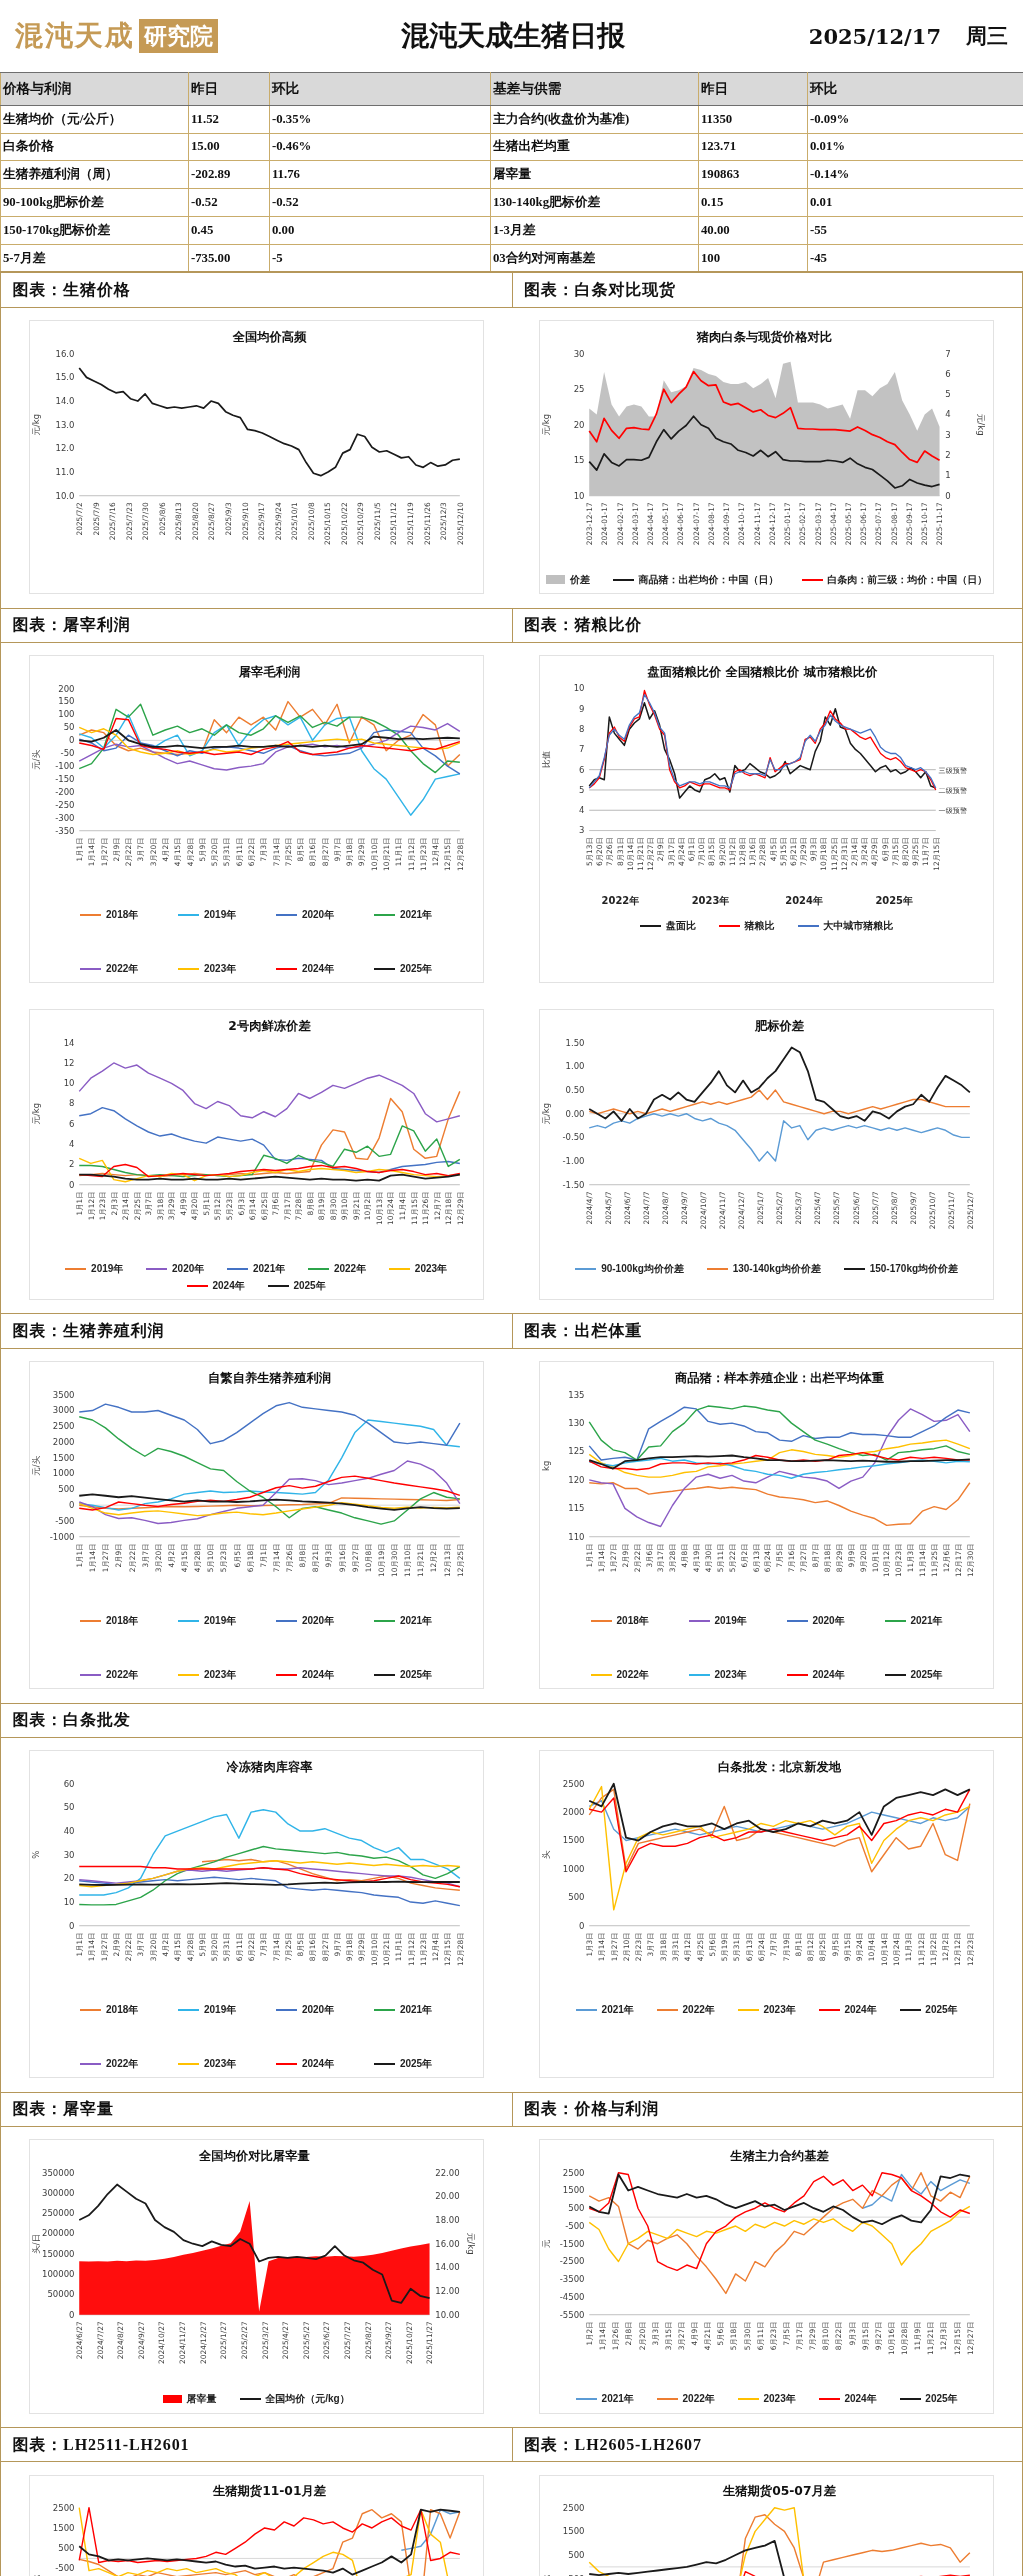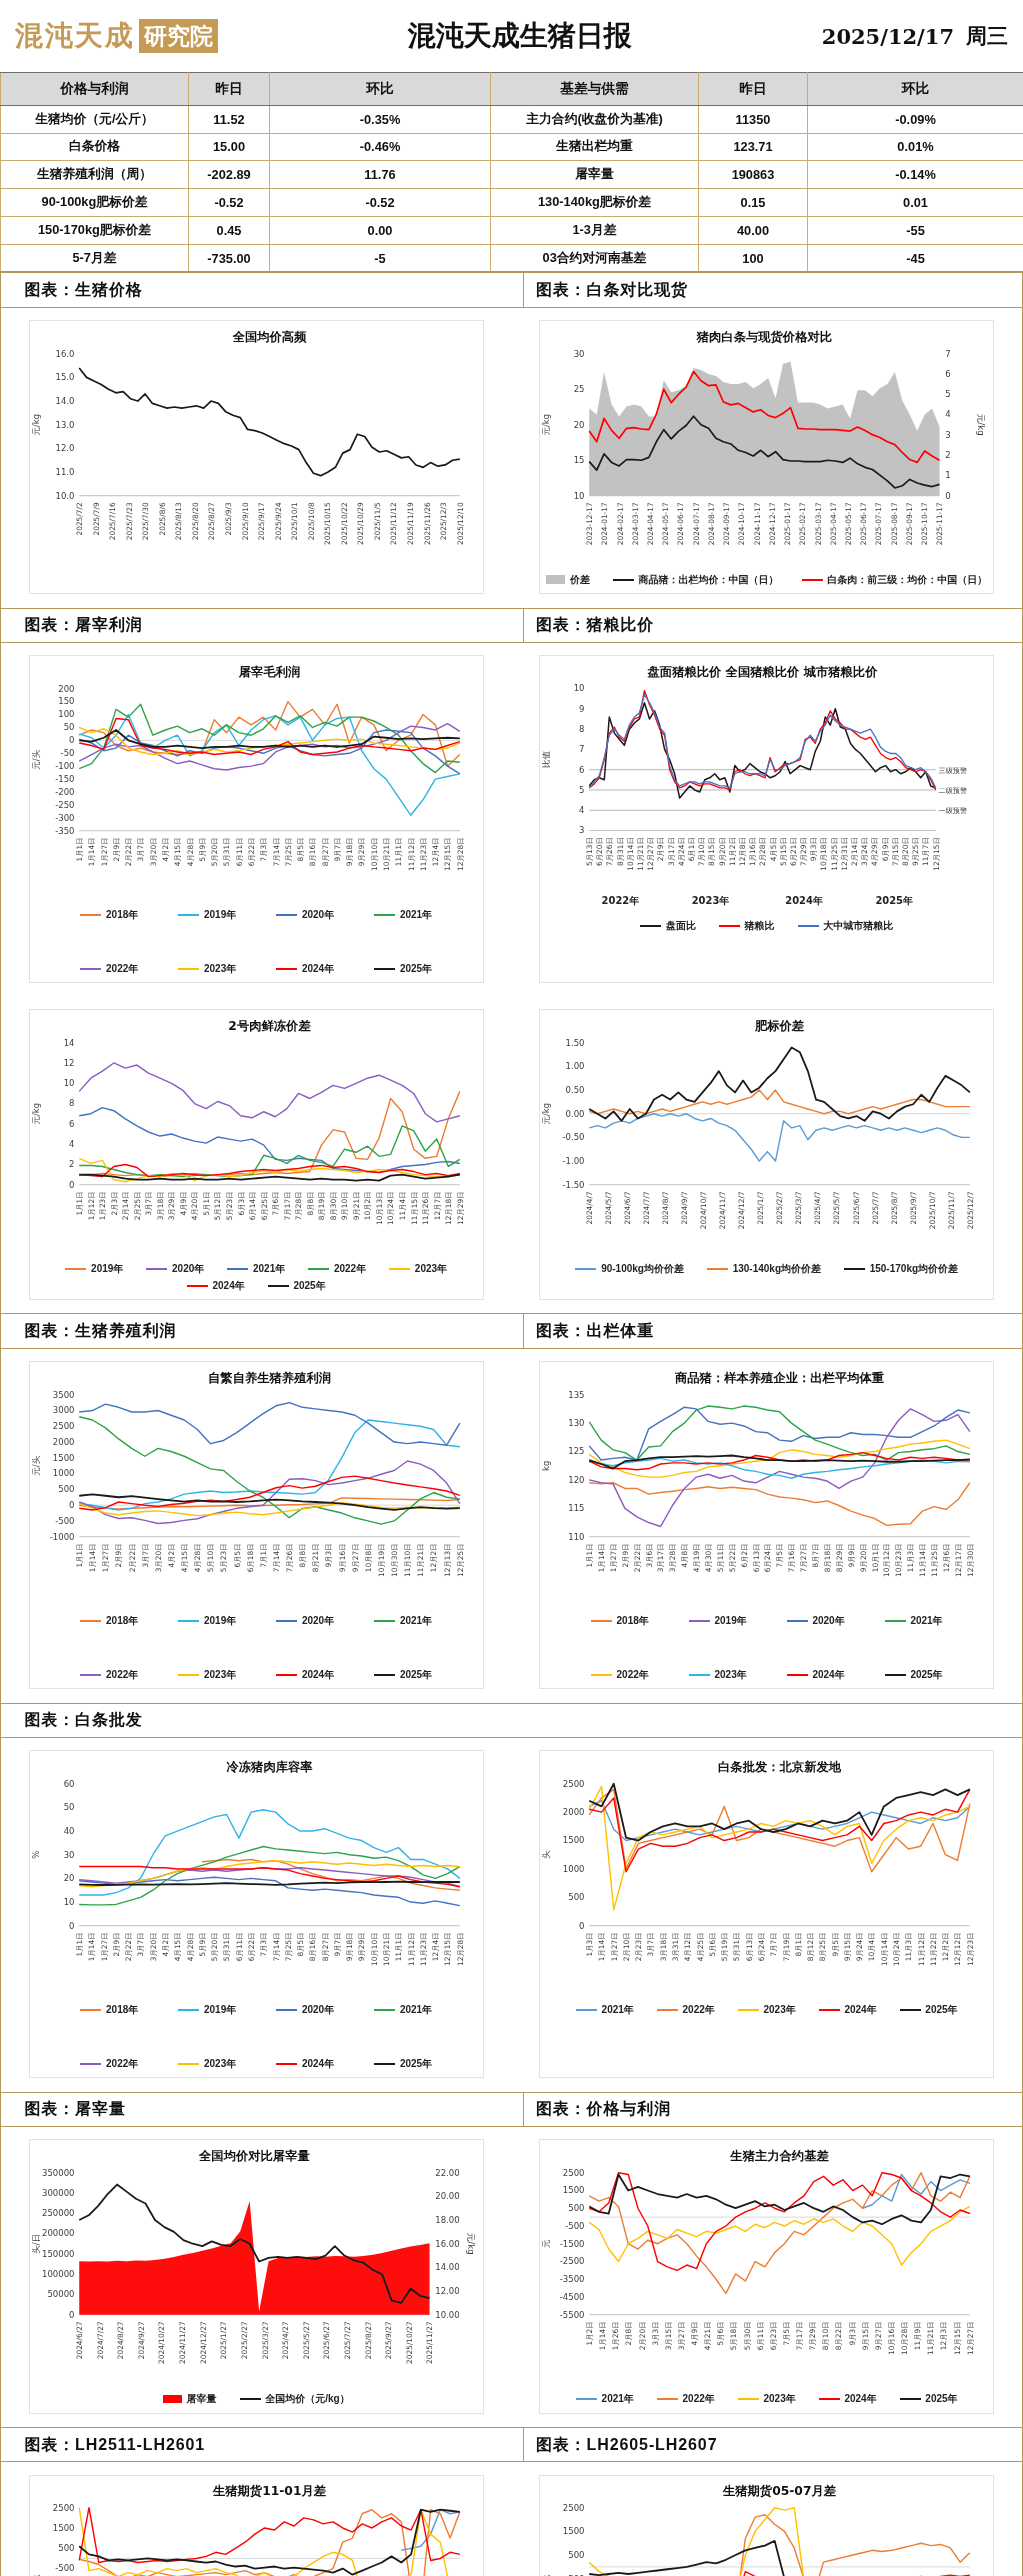--- a/index.html
+++ b/index.html
@@ -3,31 +3,31 @@
 <meta charset="utf-8">
 <style>
   html,body{margin:0;padding:0;background:#fff;}
   body{width:1023px;font-family:"Liberation Sans","DejaVu Sans",sans-serif;color:#111;}
   
   .hdr{display:flex;align-items:center;height:72px;padding:0 15px;box-sizing:border-box;}
   .logo{display:flex;align-items:center;}
   .logo-main{font-family:"DejaVu Serif",serif;font-weight:700;font-size:28px;color:#C59A55;letter-spacing:1.9px;}
   .logo-box{background:#C59A55;color:#fff;font-weight:700;font-size:23px;padding:1.9px 4.7px;margin-left:4.7px;font-family:"DejaVu Serif",serif;}
   .page-title{flex:1;text-align:center;font-size:28px;font-weight:700;font-family:"DejaVu Serif",serif;}
-  .hdr-date{font-size:21px;font-weight:700;font-family:"DejaVu Serif",serif;margin-right:12px;}
+  .hdr-date{font-size:21px;font-weight:700;font-family:"DejaVu Serif",serif;margin-right:25px;}
   .hdr-week{font-size:21px;font-weight:700;font-family:"DejaVu Serif",serif;}
   
   table.sum{width:1023px;border-collapse:collapse;table-layout:fixed;font-size:12.8px;font-weight:600;}
-  table.sum th,table.sum td{border:0.9px solid #C9AC6B;text-align:center;padding:1.9px 1.9px;height:23px;overflow:hidden;white-space:nowrap;}
+  table.sum th,table.sum td{border:0.9px solid #C9AC6B;text-align:left;padding:1.9px 1.9px;height:23px;overflow:hidden;white-space:nowrap;font-family:Liberation Serif, serif;}
   table.sum thead th{background:#D9D9D9;height:28px;font-size:13.7px;font-weight:700;border-top:1.9px solid #6e6e6e;border-bottom:1.4px solid #6e6e6e;}
   table.sum tbody tr:last-child td{border-bottom:1.9px solid #B5975A;}
   
   .section{border-left:1.9px solid #B5975A;border-right:1.9px solid #B5975A;box-sizing:border-box;}
   .label-row{display:flex;border-top:1.9px solid #B5975A;border-bottom:1.9px solid #B5975A;}
-  .label-cell{width:512px;box-sizing:border-box;padding:6.6px 11.4px 5.7px;font-size:16px;font-weight:700;font-family:Liberation Sans, sans-serif;letter-spacing:0.9px;margin-left:12px;}
+  .label-cell{width:512px;box-sizing:border-box;padding:6.6px 11.4px 5.7px;font-size:16px;font-weight:700;font-family:Liberation Serif, serif;letter-spacing:0.9px;}
   .label-cell + .label-cell{border-left:1.9px solid #B5975A;}
   .charts-row{display:flex;}
   .chart-half{width:512px;display:flex;justify-content:center;padding:12.3px 0 13.3px;box-sizing:border-box;}
   .chart-box{width:455px;border:0.9px solid #E2E2E2;background:#fff;padding:3.8px 0 2.8px;box-sizing:border-box;}
   
   .chart-box svg text{font-family:"DejaVu Sans","Liberation Sans",sans-serif;}
   .t-title{font-size:13px;font-weight:700;font-family:"DejaVu Serif",serif;fill:#111;}
   .t-yt{font-size:9px;fill:#3d3d3d;}
   .t-xl{font-size:7.8px;fill:#3d3d3d;}
   .t-yl{font-size:9px;fill:#3d3d3d;}

